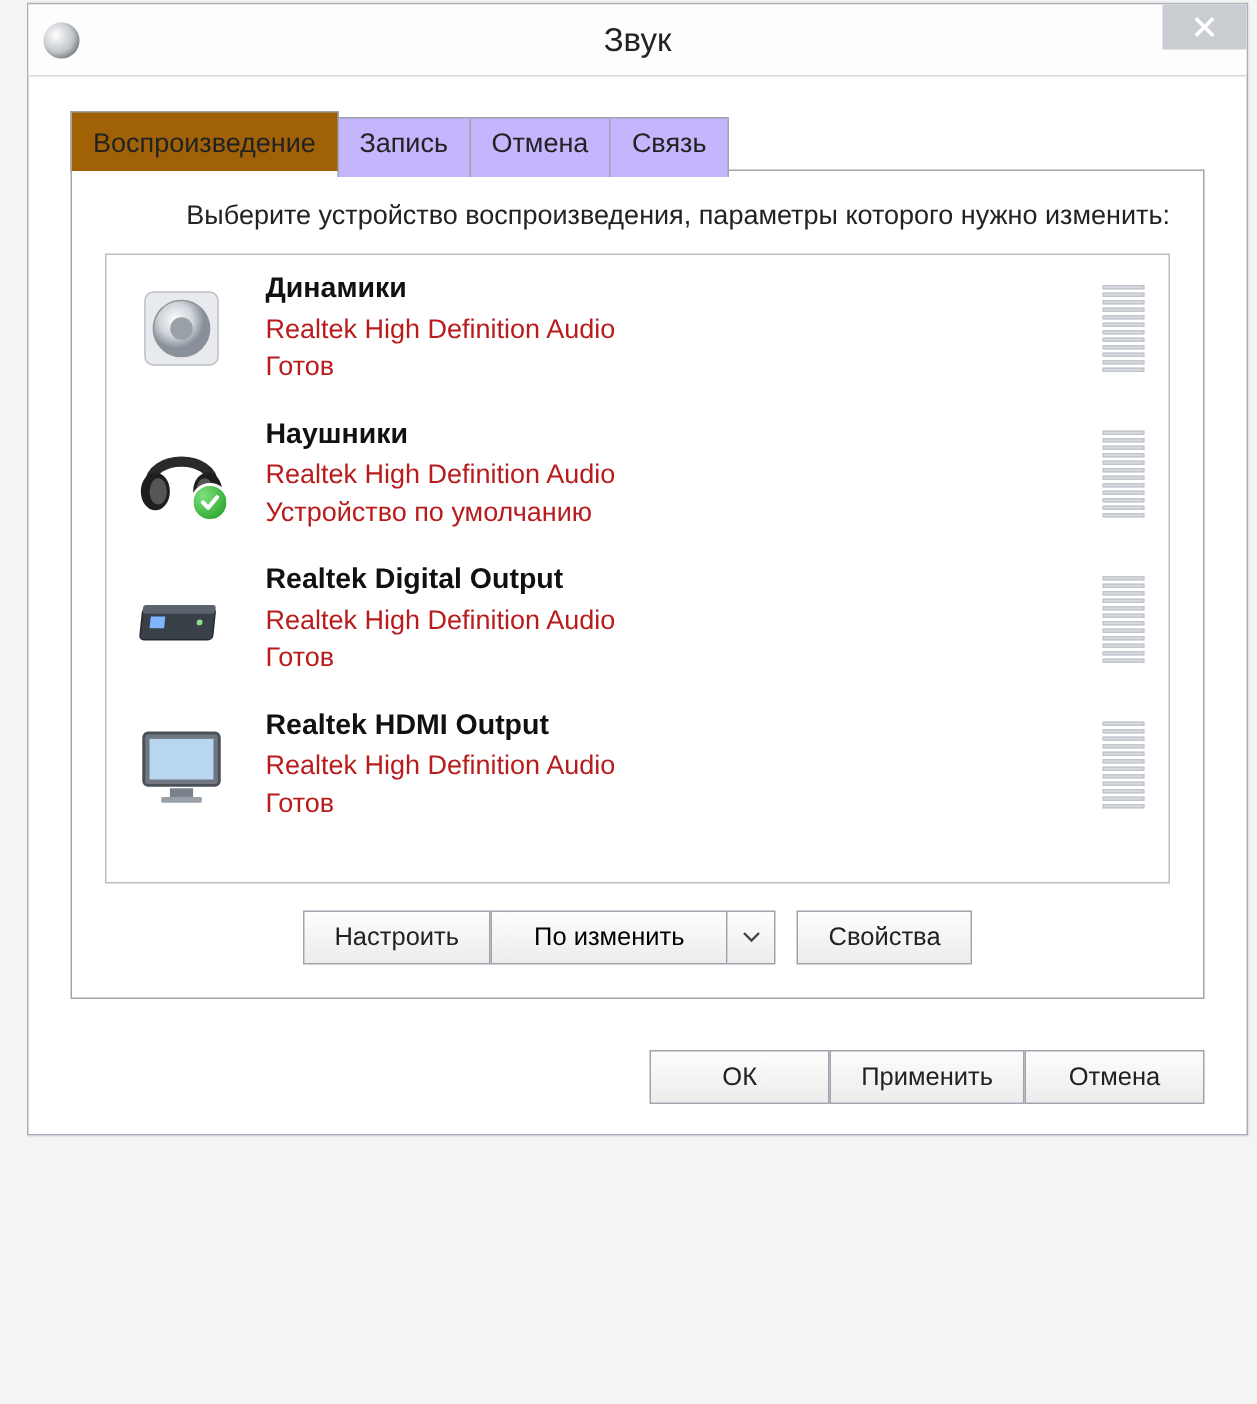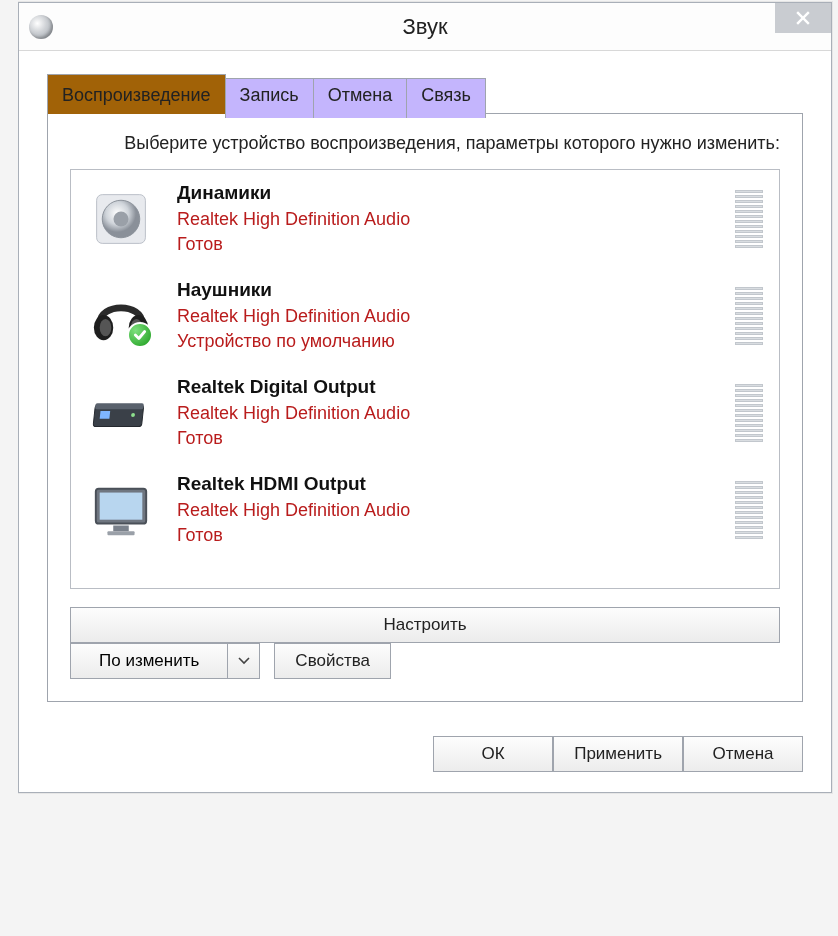--- a/index.html
+++ b/index.html
@@ -152,21 +152,20 @@
   }
   .level-meter .seg {
     height: 3px;
     background: #d9dde1;
     border: 1px solid #c2c7cd;
   }
   .panel-buttons {
     display: flex;
     justify-content: center;
     margin-top: 18px;
-    flex-direction: column;
   }
   .btn {
     border: 1px solid #9fa4ad;
     background: linear-gradient(#fdfdfd, #ececec);
     padding: 7px 20px;
     font-size: 17px;
     color: #222;
     cursor: pointer;
     font-family: inherit;
   }

